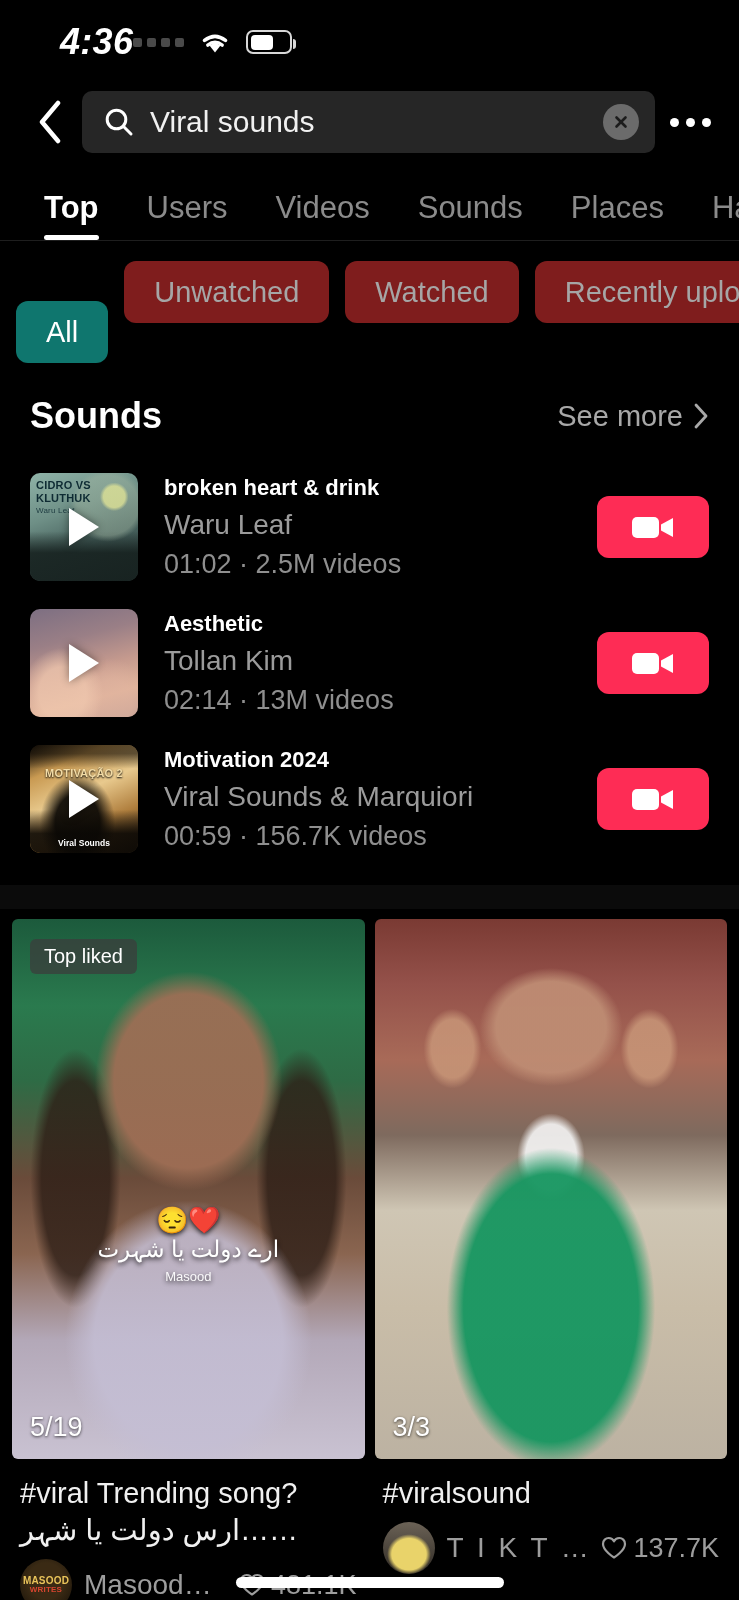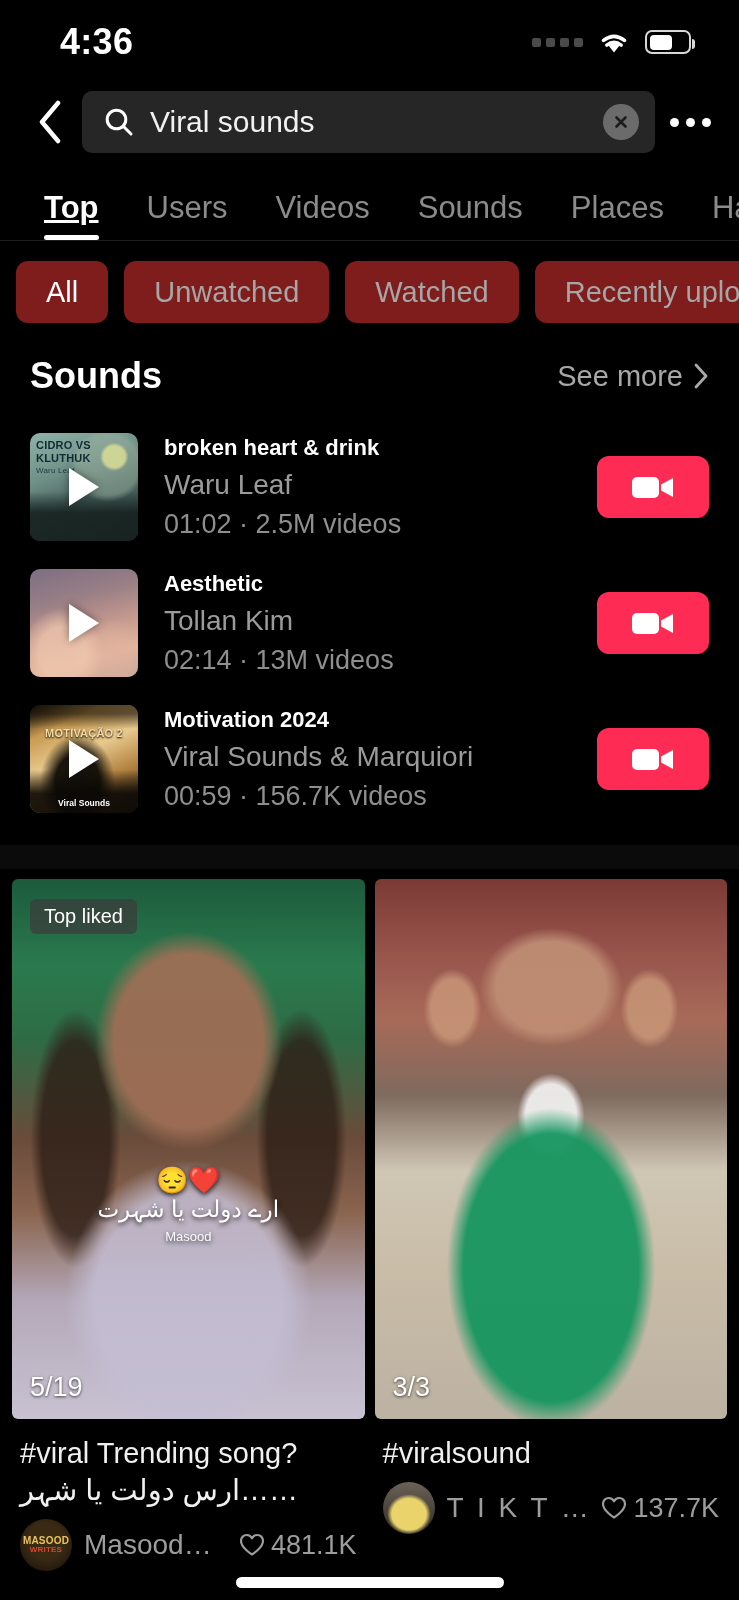--- a/index.html
+++ b/index.html
@@ -7,21 +7,21 @@
     width:739px; height:1600px;
     background:#000;
     font-family:"Liberation Sans", sans-serif;
     overflow:hidden;
   }
   .phone { position:relative; width:739px; height:1600px; background:#000; }
 
   
   .statusbar {
     height:78px; display:flex; align-items:center;
-    justify-content:space-between; padding:6px 48px 0 60px;
+    justify-content:flex-start; padding:6px 48px 0 60px;font-style:italic;
   }
   .status-time { color:#fff; font-size:36px; font-weight:600; letter-spacing:.3px; }
   .status-right { display:flex; align-items:center; gap:14px; }
   .sig-dots { display:flex; gap:5px; }
   .sig-dots i { width:9px; height:9px; border-radius:2px; background:#4a4a4a; display:block; }
   .wifi { width:34px; height:26px; position:relative; }
   .wifi svg { display:block; }
   .battery {
     width:46px; height:24px; border:2.5px solid #d8d8d8; border-radius:7px;
     position:relative; display:flex; align-items:center; padding:2.5px;
@@ -47,35 +47,35 @@
   .more-btn { width:62px; height:56px; display:flex; align-items:center; justify-content:center; gap:7px; }
   .more-btn i { width:9px; height:9px; border-radius:50%; background:#fff; display:block; }
 
   
   .tabs {
     display:flex; align-items:flex-end; gap:0; height:74px;
     padding-left:34px; position:relative; overflow:hidden;
   }
   .tab { font-size:31px; color:#8b8b8b; padding:0 24px 14px 24px; white-space:nowrap; position:relative; }
   .tab:first-child { padding-left:10px; }
-  .tab.active { color:#fff; font-weight:700;text-decoration:underline; }
+  .tab.active { color:#fff; font-weight:700; }
   .tab.active::after {
     content:""; position:absolute; left:10px; right:24px; bottom:0;
     height:5px; background:#fff; border-radius:3px;
   }
   .tabs-divider { height:1px; background:#1e1e1e; }
 
   
   .chips { display:flex; gap:16px; padding:20px 0 22px 16px; overflow:hidden; }
   .chip {
     height:62px; border-radius:12px; background:#7f1d1d;
     display:flex; align-items:center; padding:0 30px;
     font-size:29px; color:#a6a6a6; white-space:nowrap; flex:none;
   }
-  .chip.active { color:#fff; background:#7f1d1d; }
+  .chip.active { color:#fff; background:#0f766e;margin-top:40px; }
 
   
   .sounds-head {
     display:flex; align-items:center; justify-content:space-between;
     padding:10px 30px 22px 30px;
   }
   .sounds-title { color:#fff; font-size:36px; font-weight:700; }
   .see-more { display:flex; align-items:center; gap:10px; color:#a8a8a8; font-size:29px; }
 
   .sound-row { display:flex; align-items:center; padding:14px 30px 14px 30px; gap:26px; }

